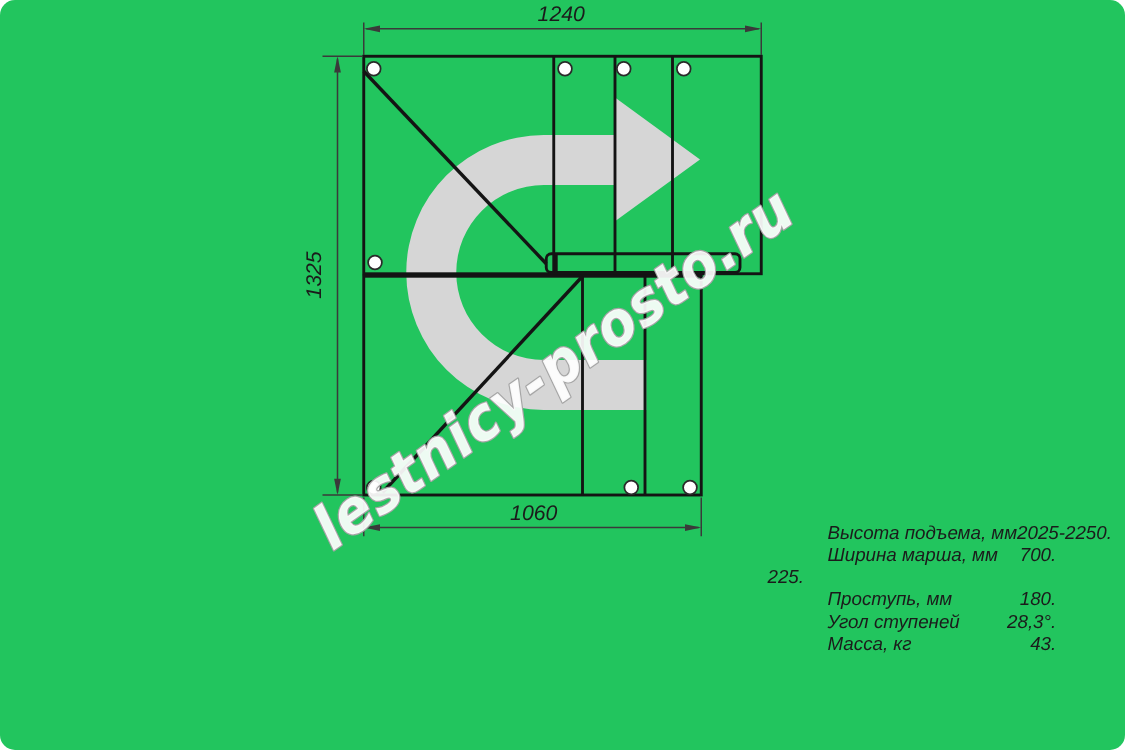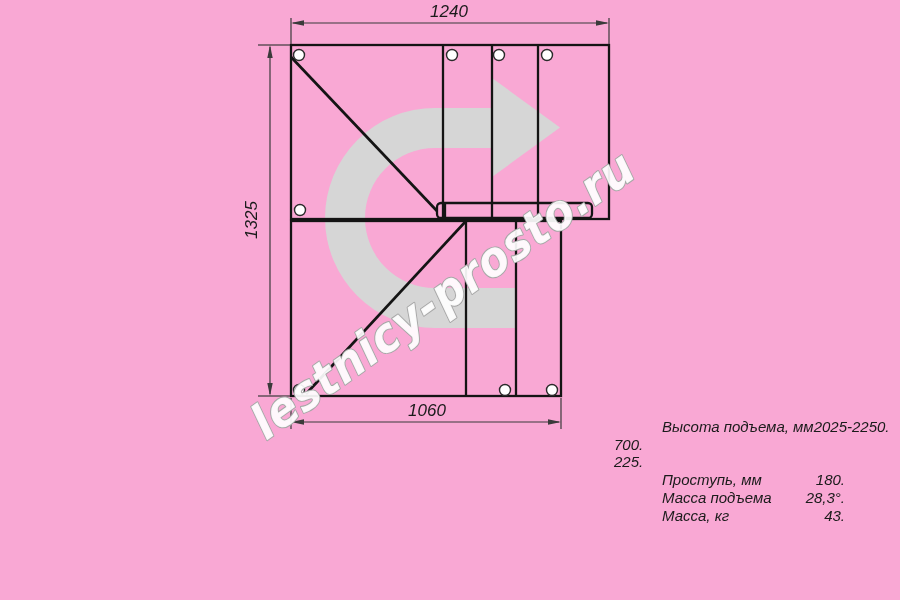--- a/index.html
+++ b/index.html
@@ -1,17 +1,17 @@
 <!DOCTYPE html>
 <html><head>
 <meta charset="utf-8">
 <style>
   html,body{margin:0;padding:0;background:#fff;}
-  #stage{position:relative;width:900px;height:600px;background:#f9a8d4;overflow:hidden;
-         font-family:"Liberation Sans",sans-serif;}
+  #stage{position:relative;width:900px;height:600px;background:#22c55e;overflow:hidden;
+         font-family:"Liberation Sans",sans-serif;border-radius:12px;}
   #plan-svg{position:absolute;left:0;top:0;}
   .dim-text{font:italic 17px "Liberation Sans",sans-serif;fill:#1b1b1b;}
   .specs{position:absolute;left:614px;top:418px;width:231px;color:#1b1b1b;
          font:italic 15px "Liberation Sans",sans-serif;}
   .spec-row{display:flex;justify-content:space-between;line-height:17.7px;white-space:nowrap;}
   .spec-label{text-align:left;margin-left:48px;}
   .spec-value{text-align:right;}
   .wm{font:italic bold 48px "DejaVu Sans",sans-serif;
       fill:rgba(255,255,255,0.92);stroke:#a6a6a6;stroke-width:2;
       stroke-linejoin:round;paint-order:stroke;letter-spacing:1px;}
@@ -92,31 +92,32 @@
 
     <text class="wm" x="266" y="441" transform="rotate(-35.5 266 441)" textLength="458" lengthAdjust="spacingAndGlyphs">lestnicy-prosto.ru</text>
   </svg>
 
   <div class="specs">
     <div class="spec-row">
       <span class="spec-label">Высота подъема, мм</span>
       <span class="spec-value">2025-2250.</span>
     </div>
     <div class="spec-row">
+      <span class="spec-label">Ширина марша, мм</span>
       <span class="spec-value">700.</span>
     </div>
     <div class="spec-row">
       <span class="spec-value">225.</span>
     </div>
     <div class="spec-row">
       <span class="spec-label">Проступь, мм</span>
       <span class="spec-value">180.</span>
     </div>
     <div class="spec-row">
-      <span class="spec-label">Масса подъема</span>
+      <span class="spec-label">Угол ступеней</span>
       <span class="spec-value">28,3°.</span>
     </div>
     <div class="spec-row">
       <span class="spec-label">Масса, кг</span>
       <span class="spec-value">43.</span>
     </div>
   </div>
 
 </div>
 

